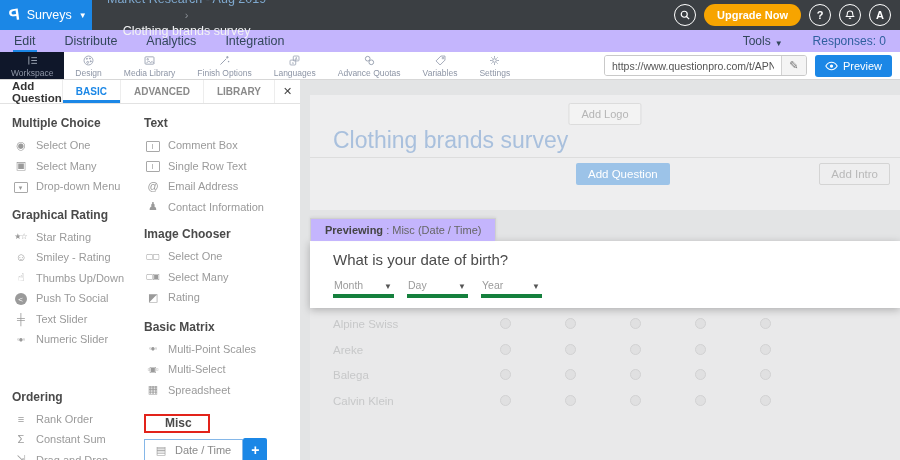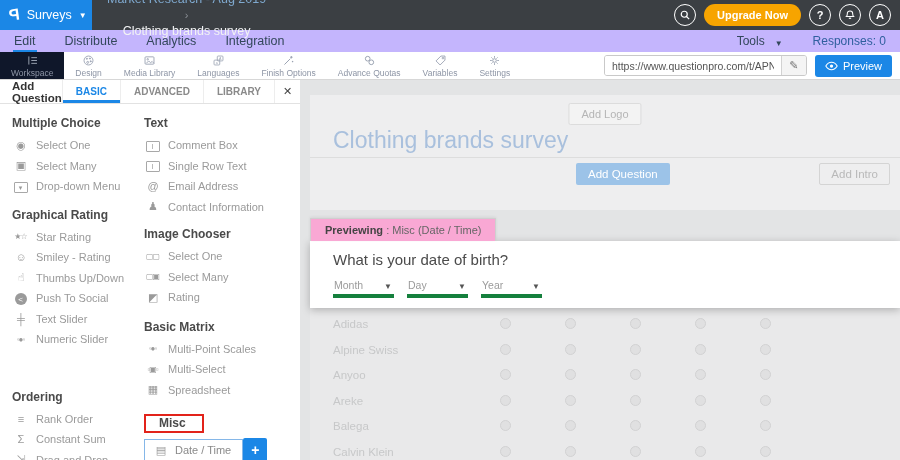--- a/index.html
+++ b/index.html
@@ -21,21 +21,21 @@
   .crumb-current { color:#f2f3f4; }
   .topbar-right { margin-left:auto; display:flex; align-items:center; gap:8px; padding-right:9px; }
   .circle-btn { width:22px; height:22px; border:1.5px solid #fff; border-radius:50%; color:#fff; display:flex; align-items:center; justify-content:center; font-size:11px; font-weight:bold; cursor:pointer; background:transparent; }
   .upgrade-btn { height:22px; padding:0 13px; border-radius:11px; background:#f7a400; color:#fff; font-size:11px; font-weight:bold; display:flex; align-items:center; border:none; cursor:pointer; }
   
   .menubar { position:absolute; top:30px; left:0; right:0; height:22px; background:#c4b5fd; display:flex; align-items:center; font-size:12.5px; color:#33475b; z-index:9; }
   .menu-items { display:flex; align-items:center; gap:27px; padding-left:13px; height:100%; }
   .menu-item { height:100%; display:flex; align-items:center; cursor:pointer; padding:0 1px; }
   .menu-item.active { box-shadow: inset 0 -2px 0 #1b87e6; }
   .menubar-right { margin-left:auto; display:flex; align-items:center; gap:30px; padding-right:14px; font-size:12px; }
-  .tools-link { cursor:pointer; display:flex; align-items:flex-end; gap:10px; }
+  .tools-link { cursor:pointer; display:flex; align-items:flex-end; gap:4px; }
   .responses-link { cursor:pointer; color:#2f5f9e; }
   
   .toolbar { position:absolute; top:52px; left:0; right:0; height:28px; background:#fff; border-bottom:1px solid #d7d7d7; display:flex; align-items:stretch; z-index:8; }
   .toolbar-items { display:flex; align-items:stretch; }
   .tool-item { padding:0 11px; display:flex; flex-direction:column; align-items:center; justify-content:center; cursor:pointer; color:#8d95a5; }
   .tool-item.active { background:#0f172a; }
   .tool-icon { height:13px; color:#99a1b1; display:flex; align-items:center; }
   .tool-icon svg { display:block; }
   .tool-label { font-size:8.5px; margin-top:1px; white-space:nowrap; }
   .toolbar-right { margin-left:auto; display:flex; align-items:center; gap:8px; padding-right:8px; }
@@ -54,33 +54,33 @@
   .panel-col0 { width:132px; }
   .panel-col1 { width:152px; }
   .section-title { font-size:12px; color:#4a4a4a; font-weight:bold; margin:8px 0 5px; }
   .sec-0-1 { margin-top:11px; } .sec-0-2 { margin-top:40px; }
   .sec-1-1 { margin-top:10px; } .sec-1-2 { margin-top:12px; } .sec-1-3 { margin-top:14px; }
   .q-item { display:flex; align-items:center; gap:7px; height:20.5px; color:#9a9a9a; font-size:11px; cursor:pointer; white-space:nowrap; }
   .q-icon { width:17px; text-align:center; font-size:11px; color:#9a9a9a; flex:none; letter-spacing:-1px; }
   .q-icon.small { font-size:8px; }
   .icon-box { display:inline-block; width:14px; height:11px; border:1px solid #a8a8a8; border-radius:1px; font-size:7px; line-height:9px; text-align:center; color:#9a9a9a; letter-spacing:0; }
   .icon-circle { display:inline-flex; width:12px; height:12px; border-radius:50%; background:#9a9a9a; color:#fff; font-size:8px; align-items:center; justify-content:center; letter-spacing:0; }
-  .misc-box { display:inline-block; border:2px solid #e2231a; padding:0 16px 1px 13px; }
+  .misc-box { display:inline-block; border:2px solid #e2231a; padding:0 16px 1px 19px; }
   .dt-row { display:flex; align-items:center; margin:3px 0 5px; }
   .dt-box { display:flex; align-items:center; gap:6px; border:1px solid #85b7e8; background:#fff; height:23px; padding:0 11px 0 7px; font-size:11px; color:#8a8a8a; cursor:pointer; }
   .dt-add { width:24px; height:24px; background:#1b87e6; color:#fff; font-size:14px; font-weight:bold; display:flex; align-items:center; justify-content:center; border:none; border-radius:2px; cursor:pointer; }
   
   .main { position:absolute; left:300px; top:80px; right:0; bottom:0; background:#e3e4e5; overflow:hidden; }
   .survey-card { position:absolute; left:10px; top:15px; right:0; height:115px; background:#eeeeef; }
   .add-logo-btn { position:absolute; left:50%; transform:translateX(-50%); top:8px; height:22px; padding:0 12px; background:#f3f3f3; border:1px solid #dcdcdc; color:#b5b5b5; font-size:11px; display:flex; align-items:center; border-radius:2px; cursor:pointer; }
   .survey-title { position:absolute; left:23px; top:32px; font-size:23px; color:#a9c0dd; cursor:pointer; }
   .card-divider { position:absolute; left:0; right:0; top:62px; height:1px; background:#dddddd; }
   .add-question-btn { position:absolute; left:266px; top:68px; height:22px; padding:0 12px; background:#9cc3e8; color:#fff; font-size:11.5px; border:none; border-radius:2px; display:flex; align-items:center; cursor:pointer; }
   .add-intro-btn { position:absolute; right:10px; top:68px; height:22px; padding:0 11px; background:transparent; border:1px solid #d4d4d4; color:#b9b9b9; font-size:11.5px; border-radius:2px; display:flex; align-items:center; cursor:pointer; }
-  .preview-tab { position:absolute; left:10px; top:138px; height:23px; background:#f9a8d4; border:1px solid #cfcfcf; border-bottom:none; display:flex; align-items:center; padding:0 14px; font-size:11px; color:#666; z-index:3; box-shadow:0 -1px 3px rgba(0,0,0,0.07); white-space:pre; }
+  .preview-tab { position:absolute; left:10px; top:138px; height:23px; background:#c4b5fd; border:1px solid #cfcfcf; border-bottom:none; display:flex; align-items:center; padding:0 14px; font-size:11px; color:#666; z-index:3; box-shadow:0 -1px 3px rgba(0,0,0,0.07); white-space:pre; }
   .preview-tab b { color:#444; }
   .preview-panel { position:absolute; left:10px; right:0; top:161px; height:67px; background:#fff; box-shadow:0 2px 8px rgba(0,0,0,0.25); z-index:2;padding-left:17px; }
   .question-text { position:absolute; left:23px; top:10px; font-size:15px; color:#4b4b4b; }
   .date-selects { position:absolute; left:23px; top:38px; display:flex; gap:13px; }
   .dsel { width:61px; border-bottom:4px solid #15803d; display:flex; justify-content:space-between; align-items:flex-end; padding:0 2px 3px 1px; font-size:10.5px; color:#9b9b9b; cursor:pointer; }
   .dsel .caret { color:#555; font-size:8px; }
   .matrix { position:absolute; left:10px; right:0; top:228px; bottom:0; background:#e9e9ea; padding-top:3px; }
   .m-row { height:25.6px; position:relative; }
   .m-label { position:absolute; left:23px; top:7px; font-size:11.5px; color:#c7c8c9; }
   .m-radio { position:absolute; top:7px; width:11px; height:11px; border-radius:50%; background:#e0e0e1; border:1px solid #d2d2d3; }
@@ -161,38 +161,38 @@
           <svg width="13" height="13" viewBox="0 0 16 16" fill="none" stroke="currentColor" stroke-width="1.1">
             <rect x="2.5" y="3.5" width="11" height="9" rx="1"></rect>
             <circle cx="5.8" cy="6.5" r=".9"></circle>
             <path d="M4 11.5l3-3 2.4 2.4 1.8-1.8 2.3 2.4"></path>
           </svg>
         </span>
         <span class="tool-label">Media Library</span>
       </div>
       <div class="tool-item">
         <span class="tool-icon">
+          <svg width="13" height="13" viewBox="0 0 16 16" fill="none" stroke="currentColor" stroke-width="1.2">
+            <path d="M3 13l7.2-7.2"></path>
+            <path d="M11.5 2.5v3M10 4h3"></path>
+            <path d="M13 8.5v1.6M12.2 9.3h1.6"></path>
+          </svg>
+        </span>
+        <span class="tool-label">Finish Options</span>
+      </div>
+      <div class="tool-item">
+        <span class="tool-icon">
           <svg width="13" height="13" viewBox="0 0 16 16" fill="none" stroke="currentColor" stroke-width="1">
             <rect x="6.5" y="2.5" width="7" height="6" rx="1"></rect>
             <rect x="2.5" y="7.5" width="7" height="6" rx="1"></rect>
             <text x="10" y="7" font-size="4.5" text-anchor="middle" fill="currentColor" stroke="none">A</text>
             <text x="6" y="12" font-size="4.5" text-anchor="middle" fill="currentColor" stroke="none">a</text>
           </svg>
         </span>
         <span class="tool-label">Languages</span>
-      </div>
-      <div class="tool-item">
-        <span class="tool-icon">
-          <svg width="13" height="13" viewBox="0 0 16 16" fill="none" stroke="currentColor" stroke-width="1.2">
-            <path d="M3 13l7.2-7.2"></path>
-            <path d="M11.5 2.5v3M10 4h3"></path>
-            <path d="M13 8.5v1.6M12.2 9.3h1.6"></path>
-          </svg>
-        </span>
-        <span class="tool-label">Finish Options</span>
       </div>
       <div class="tool-item">
         <span class="tool-icon">
           <svg width="13" height="13" viewBox="0 0 16 16" fill="none" stroke="currentColor" stroke-width="1.2">
             <circle cx="5.8" cy="5.8" r="2.9"></circle>
             <circle cx="10.2" cy="10.2" r="2.9"></circle>
             <path d="M7.8 7.8l.6.6"></path>
           </svg>
         </span>
         <span class="tool-label">Advance Quotas</span>
@@ -391,37 +391,21 @@
         </div>
         <div class="dsel">
           <span>Year</span>
           <span class="caret">▼</span>
         </div>
       </div>
   </div>
 
   <div class="matrix" id="matrix">
       <div class="m-row">
-        <span class="m-label">Adidas</span>
-        <span class="m-radio" style="left: 190px;"></span>
-        <span class="m-radio" style="left: 255px;"></span>
-        <span class="m-radio" style="left: 320px;"></span>
-        <span class="m-radio" style="left: 385px;"></span>
-        <span class="m-radio" style="left: 450px;"></span>
-      </div>
-      <div class="m-row">
         <span class="m-label">Alpine Swiss</span>
-        <span class="m-radio" style="left: 190px;"></span>
-        <span class="m-radio" style="left: 255px;"></span>
-        <span class="m-radio" style="left: 320px;"></span>
-        <span class="m-radio" style="left: 385px;"></span>
-        <span class="m-radio" style="left: 450px;"></span>
-      </div>
-      <div class="m-row">
-        <span class="m-label">Anyoo</span>
         <span class="m-radio" style="left: 190px;"></span>
         <span class="m-radio" style="left: 255px;"></span>
         <span class="m-radio" style="left: 320px;"></span>
         <span class="m-radio" style="left: 385px;"></span>
         <span class="m-radio" style="left: 450px;"></span>
       </div>
       <div class="m-row">
         <span class="m-label">Areke</span>
         <span class="m-radio" style="left: 190px;"></span>
         <span class="m-radio" style="left: 255px;"></span>

